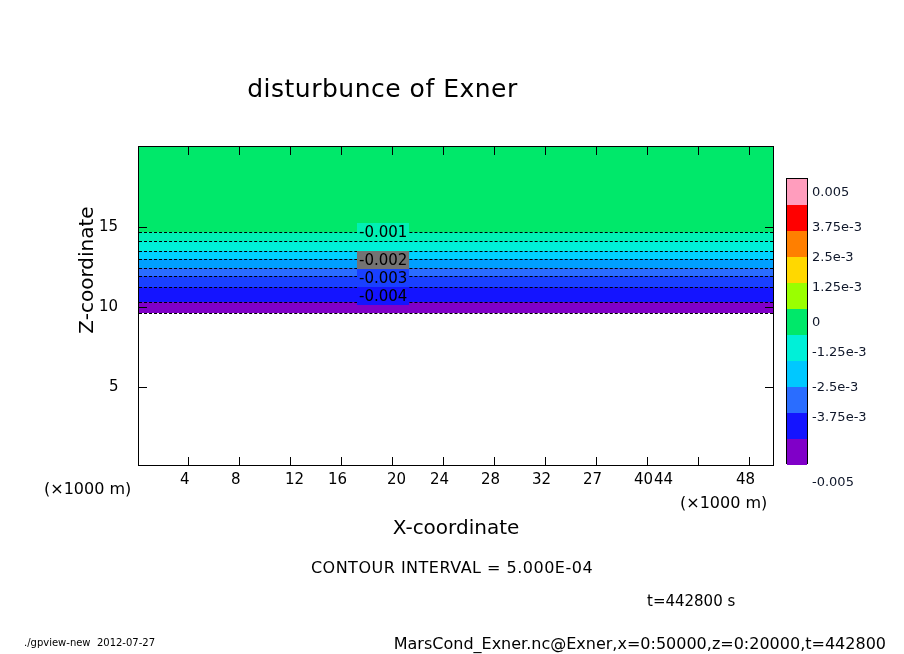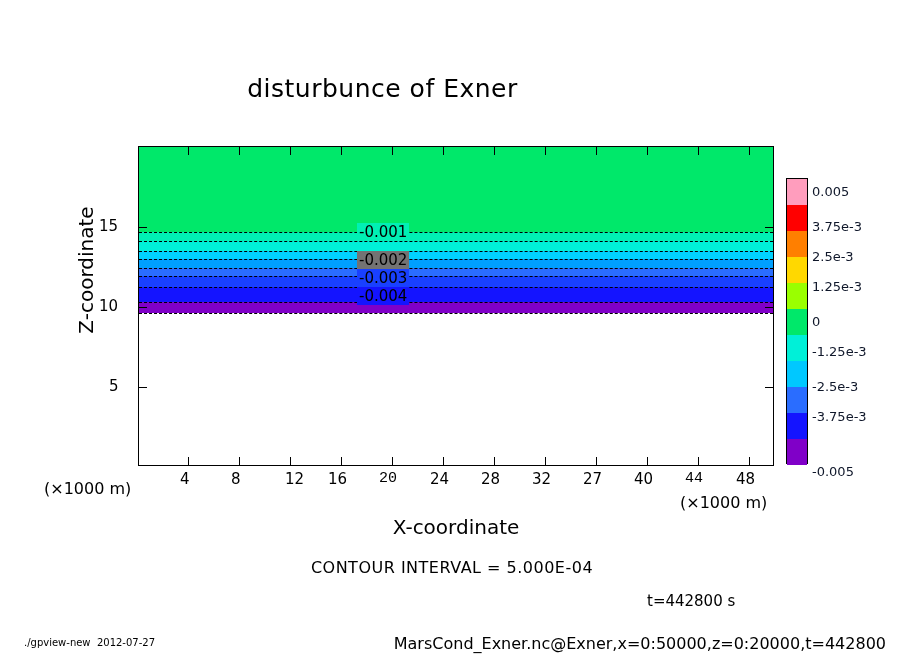--- a/index.html
+++ b/index.html
@@ -183,27 +183,27 @@
 
     <div class="tick-l" style="right:0; top:240px; width:8px;"></div>
     <div class="tick-l" style="right:0; top:160px; width:8px;"></div>
     <div class="tick-l" style="right:0; top:80px;  width:8px;"></div>
   </div>
 
   <div class="axlabel" style="left:180px; top:470px;">4</div>
   <div class="axlabel" style="left:231px; top:470px;">8</div>
   <div class="axlabel" style="left:277px; top:470px;margin-left:8px;">12</div>
   <div class="axlabel" style="left:328px; top:470px;">16</div>
-  <div class="axlabel" style="left:379px; top:470px;font-family:Liberation Mono, monospace;">20</div>
+  <div class="axlabel" style="left:387px; top:470px;">20</div>
   <div class="axlabel" style="left:430px; top:470px;">24</div>
   <div class="axlabel" style="left:481px; top:470px;">28</div>
   <div class="axlabel" style="left:532px; top:470px;">32</div>
   <div class="axlabel" style="left:583px; top:470px;">27</div>
   <div class="axlabel" style="left:634px; top:470px;">40</div>
-  <div class="axlabel" style="left:685px; top:470px;font-family:Liberation Mono, monospace;">44</div>
+  <div class="axlabel" style="left:654px; top:470px;">44</div>
   <div class="axlabel" style="left:736px; top:470px;">48</div>
 
   <div class="axlabel" style="left:109px; top:377px;">5</div>
   <div class="axlabel" style="left:99px;  top:297px;">10</div>
   <div class="axlabel" style="left:99px;  top:217px;">15</div>
 
   <div class="txt" id="unit-left">(×1000 m)</div>
   <div class="txt" id="unit-right">(×1000 m)</div>
 
   <div id="ylabel">Z-coordinate</div>
@@ -224,21 +224,21 @@
   </div>
 
   <div class="cb-tick" style="top:191px;">0.005</div>
   <div class="cb-tick" style="top:226px;">3.75e-3</div>
   <div class="cb-tick" style="top:256px;">2.5e-3</div>
   <div class="cb-tick" style="top:286px;">1.25e-3</div>
   <div class="cb-tick" style="top:321px;">0</div>
   <div class="cb-tick" style="top:351px;">-1.25e-3</div>
   <div class="cb-tick" style="top:386px;">-2.5e-3</div>
   <div class="cb-tick" style="top:416px;">-3.75e-3</div>
-  <div class="cb-tick" style="top:471px;text-align:center;">-0.005</div>
+  <div class="cb-tick" style="top:481px;text-align:center;">-0.005</div>
 
   <div class="txt" id="ci-text">CONTOUR INTERVAL = 5.000E-04</div>
   <div class="txt" id="time-text">t=442800 s</div>
 
   <div class="txt" id="footer-left">./gpview-new  2012-07-27</div>
   <div class="txt" id="footer-right">MarsCond_Exner.nc@Exner,x=0:50000,z=0:20000,t=442800</div>
 
 </div>
 
 </body></html>

